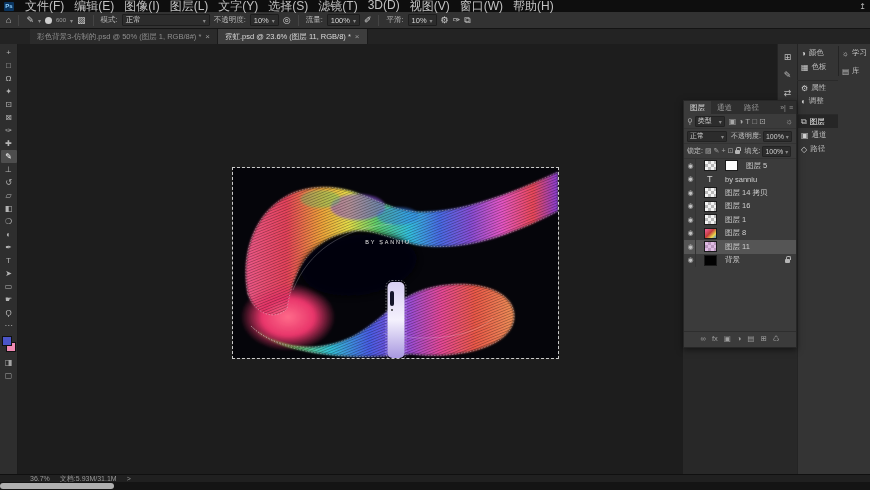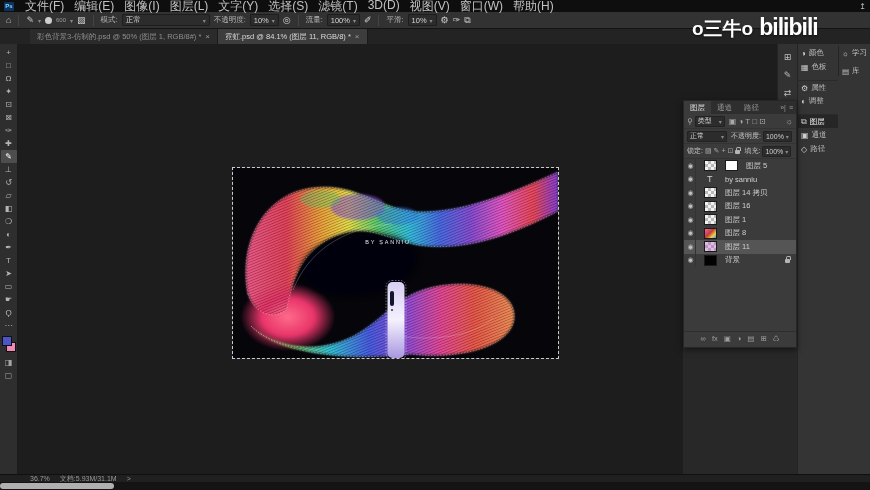--- a/index.html
+++ b/index.html
@@ -166,21 +166,21 @@
   </div>
 
   <div id="tabbar" class="abs">
 
       <div class="doc-tab">
         <span>彩色背景3-仿制的.psd @ 50% (图层 1, RGB/8#) *</span>
         <span class="tab-close">×</span>
       </div>
 
       <div class="doc-tab active">
-        <span>霓虹.psd @ 84.1% (图层 11, RGB/8) *</span>
+        <span>霓虹.psd @ 23.6% (图层 11, RGB/8) *</span>
         <span class="tab-close">×</span>
       </div>
     </div>
 
   <div id="canvas-area" class="abs"></div>
 
   <div id="toolbar" class="abs">
     <div style="display:flex;flex-direction:column;align-items:center;">
 
         <div class="tool">
@@ -552,18 +552,14 @@
 
   <div id="statusbar" class="abs">
     <span>36.7%</span>
     <span>文档:5.93M/31.1M</span>
     <span>&gt;</span>
   </div>
   <div id="bottomstrip" class="abs">
     <div id="scroll-thumb"></div>
   </div>
 
-  <div id="watermark" class="abs">
-    <span id="wm-name">o三牛o</span>
-    <span id="wm-brand">bilibili</span>
-  </div>
 
 </div>
 
 </body></html>

